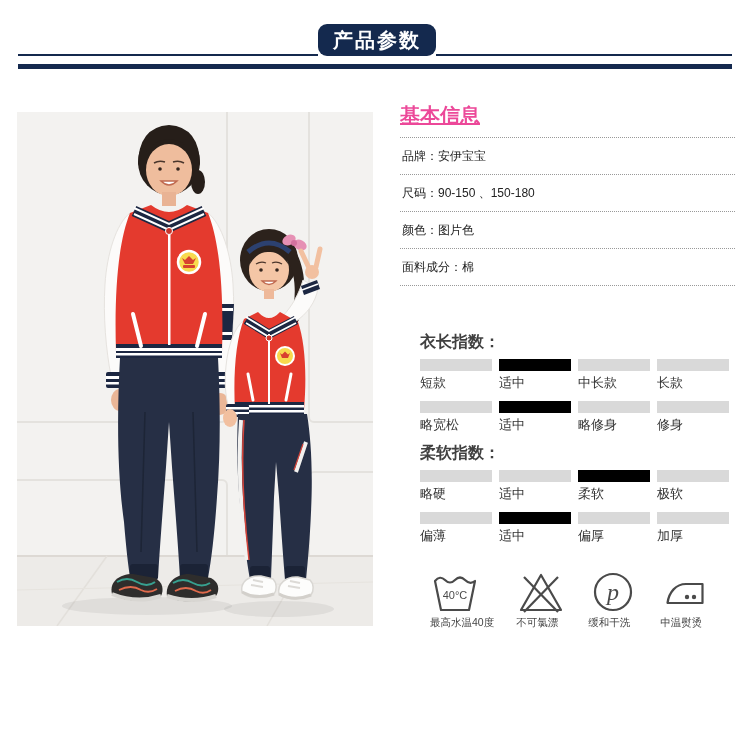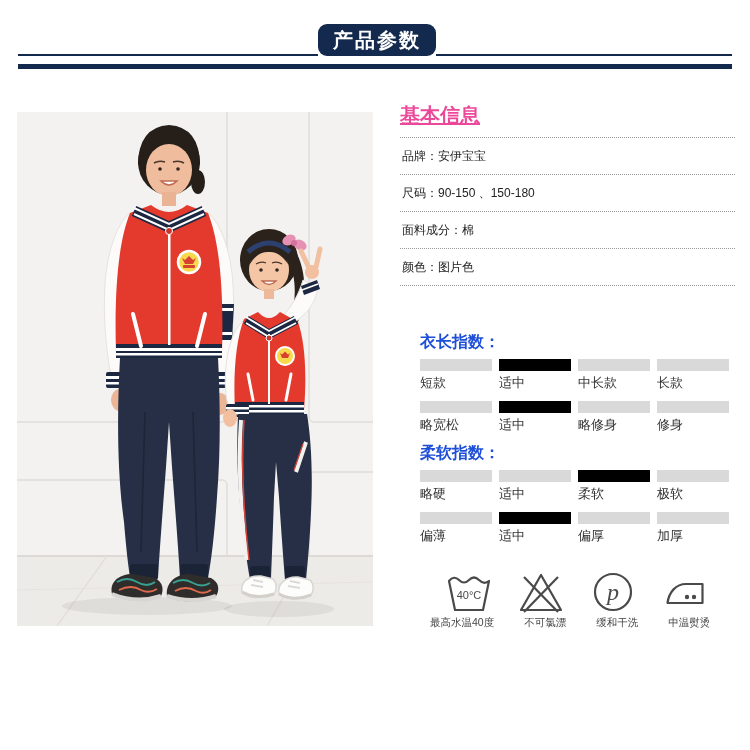--- a/index.html
+++ b/index.html
@@ -46,31 +46,31 @@
     font-size:20px;font-weight:bold;color:#ec4899;
     padding-bottom:8px;border-bottom:1px dotted #999;text-decoration:underline;
   }
   .info-row{
     font-size:12px;color:#222;
     padding:10px 2px 9px 2px;border-bottom:1px dotted #999;
     white-space:nowrap;
   }
   .product-index{margin-top:46px;}
   .index-group{margin-top:9px;padding-left:20px;}
-  .index-label{font-size:16px;font-weight:600;color:#1d4ed8;}
+  .index-label{font-size:16px;font-weight:600;color:#404040;}
   .bars{display:flex;margin-top:6px;}
   .bar{width:72px;height:12px;background:var(--bar-inactive);margin-right:7px;}
   .bar:last-child{margin-right:0;}
   .bar.active{background:var(--bar-active);}
   .opts{display:flex;margin-top:3px;}
   .opt{width:72px;margin-right:7px;text-align:left;font-size:13px;color:#333;}
   .opt:last-child{margin-right:0;}
   
   .care-row{display:flex;margin-top:26px;padding-left:30px;}
-  .care-item{display:flex;flex-direction:column;align-items:flex-end;margin-right:22px;}
+  .care-item{display:flex;flex-direction:column;align-items:flex-start;margin-right:22px;}
   .care-item:last-child{margin-right:9px;}
   .care-item svg{display:block;}
   .care-label{font-size:10.5px;color:#444;margin-top:3px;white-space:nowrap;}
 </style>
 </head>
 <body>
 
 <div class="header-row">
   <div class="thin-line-left"></div>
   <div class="title-badge">产品参数</div>
@@ -224,24 +224,24 @@
 
   <div class="section-title">基本信息</div>
 
   <div class="info-row">
     <span>品牌：</span><span>安伊宝宝</span>
   </div>
   <div class="info-row">
     <span>尺码：</span><span>90-150 、150-180</span>
   </div>
   <div class="info-row">
+    <span>颜色：</span><span>图片色</span>
+  </div>
+  <div class="info-row">
     <span>面料成分：</span><span>棉</span>
-  </div>
-  <div class="info-row">
-    <span>颜色：</span><span>图片色</span>
   </div>
 
   <div class="product-index">
 
     <div class="index-group">
       <div class="index-label">衣长指数：</div>
       <div class="bars">
         <div class="bar"></div>
         <div class="bar active"></div>
         <div class="bar"></div>

